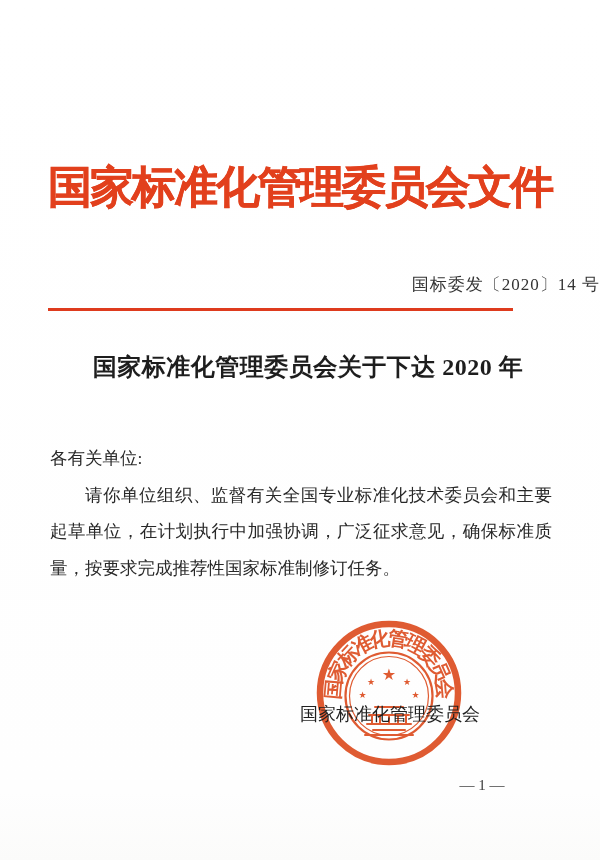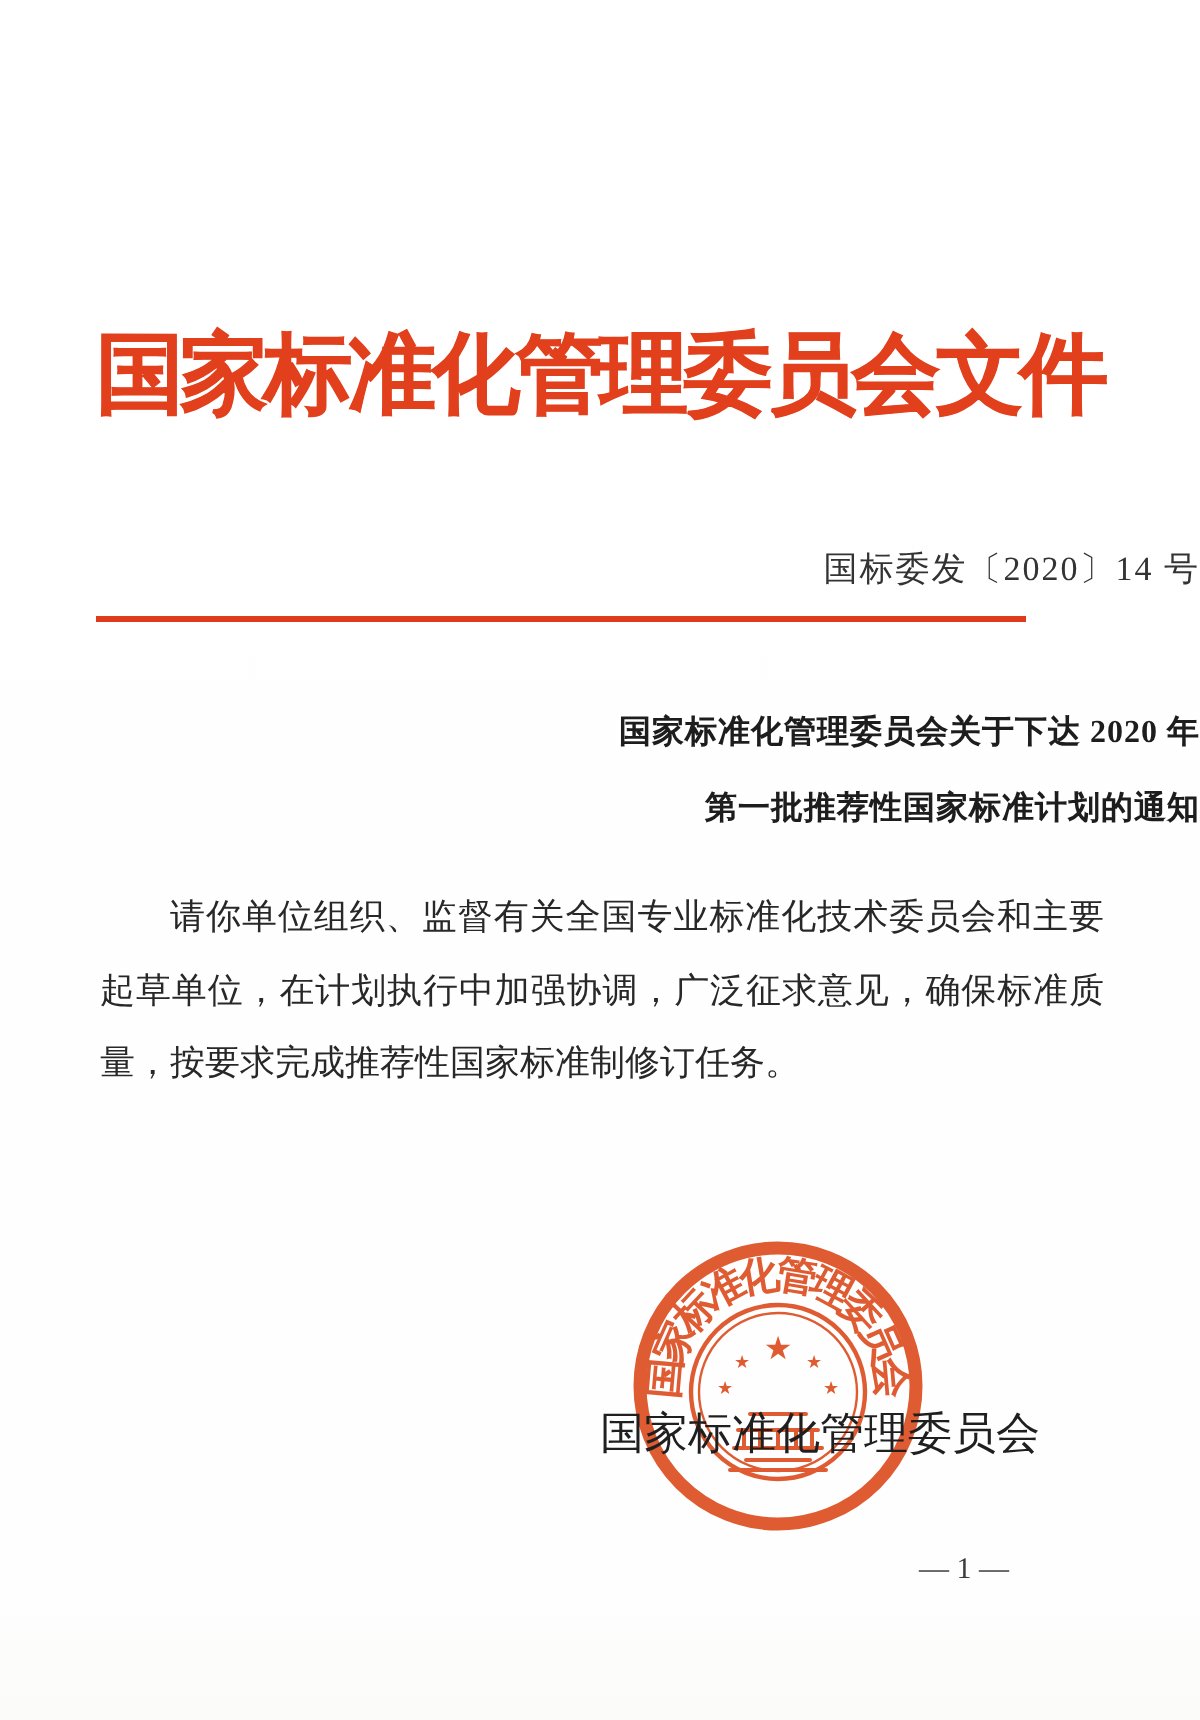--- a/index.html
+++ b/index.html
@@ -47,22 +47,22 @@
     width: 465px;
     height: 3px;
     background: #de3b1d;
   }
 
   .notice-title {
     position: absolute;
     top: 348px;
     left: 16px;
     right: 0;
-    text-align: right;
-    font-size: 16px;
+    text-align: center;
+    font-size: 24px;
     font-weight: 700;
     line-height: 38px;
     color: #1d1d1d;
     letter-spacing: 0.5px;
   }
 
   .body-block {
     position: absolute;
     top: 440px;
     left: 50px;
@@ -98,21 +98,21 @@
   .emblem-line { fill: none; stroke: #dc4a1c; stroke-width: 2; stroke-linecap: round; }
   .emblem-ring { fill: none; stroke: #dc4a1c; stroke-width: 2.2; }
   .emblem-ring-inner { fill: none; stroke: #dc4a1c; stroke-width: 1.2; }
 
   .signature {
     position: absolute;
     top: 702px;
     left: 300px;
     width: 180px;
     text-align: center;
-    font-size: 22px;
+    font-size: 18px;
     color: #1f1f1f;
     z-index: 2;
     white-space: nowrap;
   }
   .sign-date {
     position: absolute;
     top: 728px;
     left: 306px;
     width: 140px;
     text-align: center;
@@ -148,24 +148,24 @@
 <div class="page">
 
   <h1 class="red-head">国家标准化管理委员会文件</h1>
 
   <div class="doc-no">国标委发〔2020〕14 号</div>
 
   <div class="red-rule"></div>
 
   <div class="notice-title">
     <div>国家标准化管理委员会关于下达 2020 年</div>
-    <div>第一批推荐性国家标准计划的通知</div>
   </div>
 
   <div class="body-block">
+    <p class="salutation">各有关单位:</p>
     <p class="para">请你单位组织、监督有关全国专业标准化技术委员会和主要起草单位，在计划执行中加强协调，广泛征求意见，确保标准质量，按要求完成推荐性国家标准制修订任务。</p>
   </div>
 
   <div class="seal">
     <svg viewBox="0 0 148 148" xmlns="http://www.w3.org/2000/svg">
 
       <circle class="seal-ring" cx="74" cy="74" r="69"></circle>
 
       <g>
           <text x="18.2" y="70.1" transform="rotate(-85.0 18.2 70.1)" class="seal-char">国</text>

